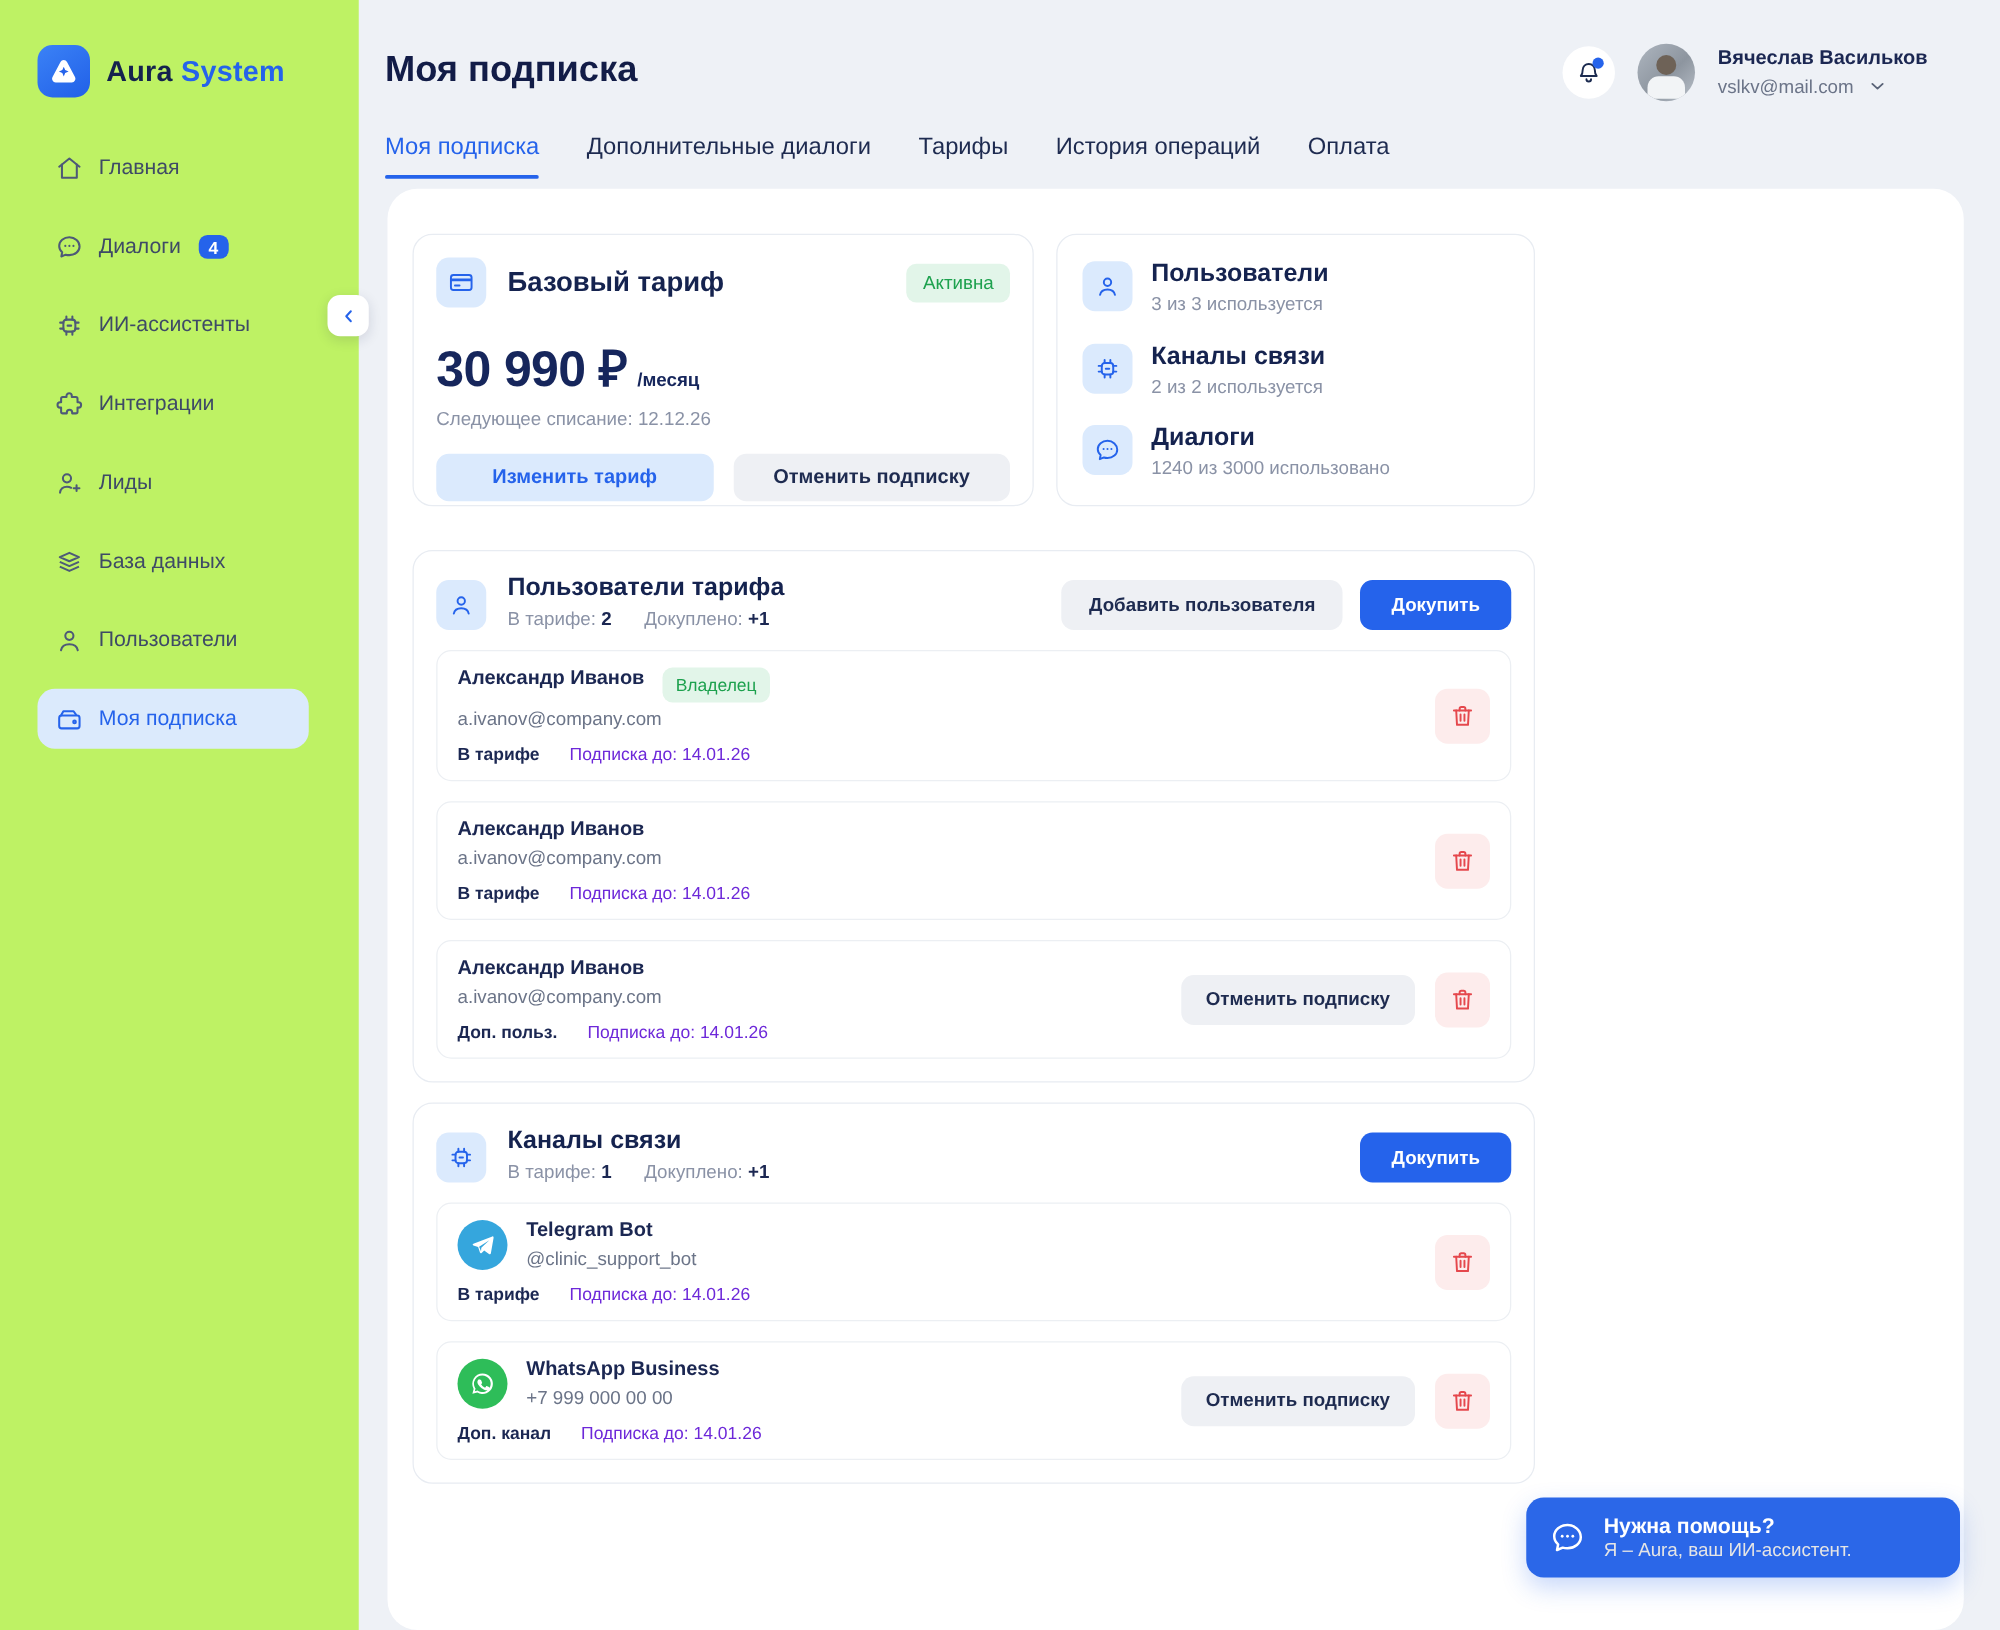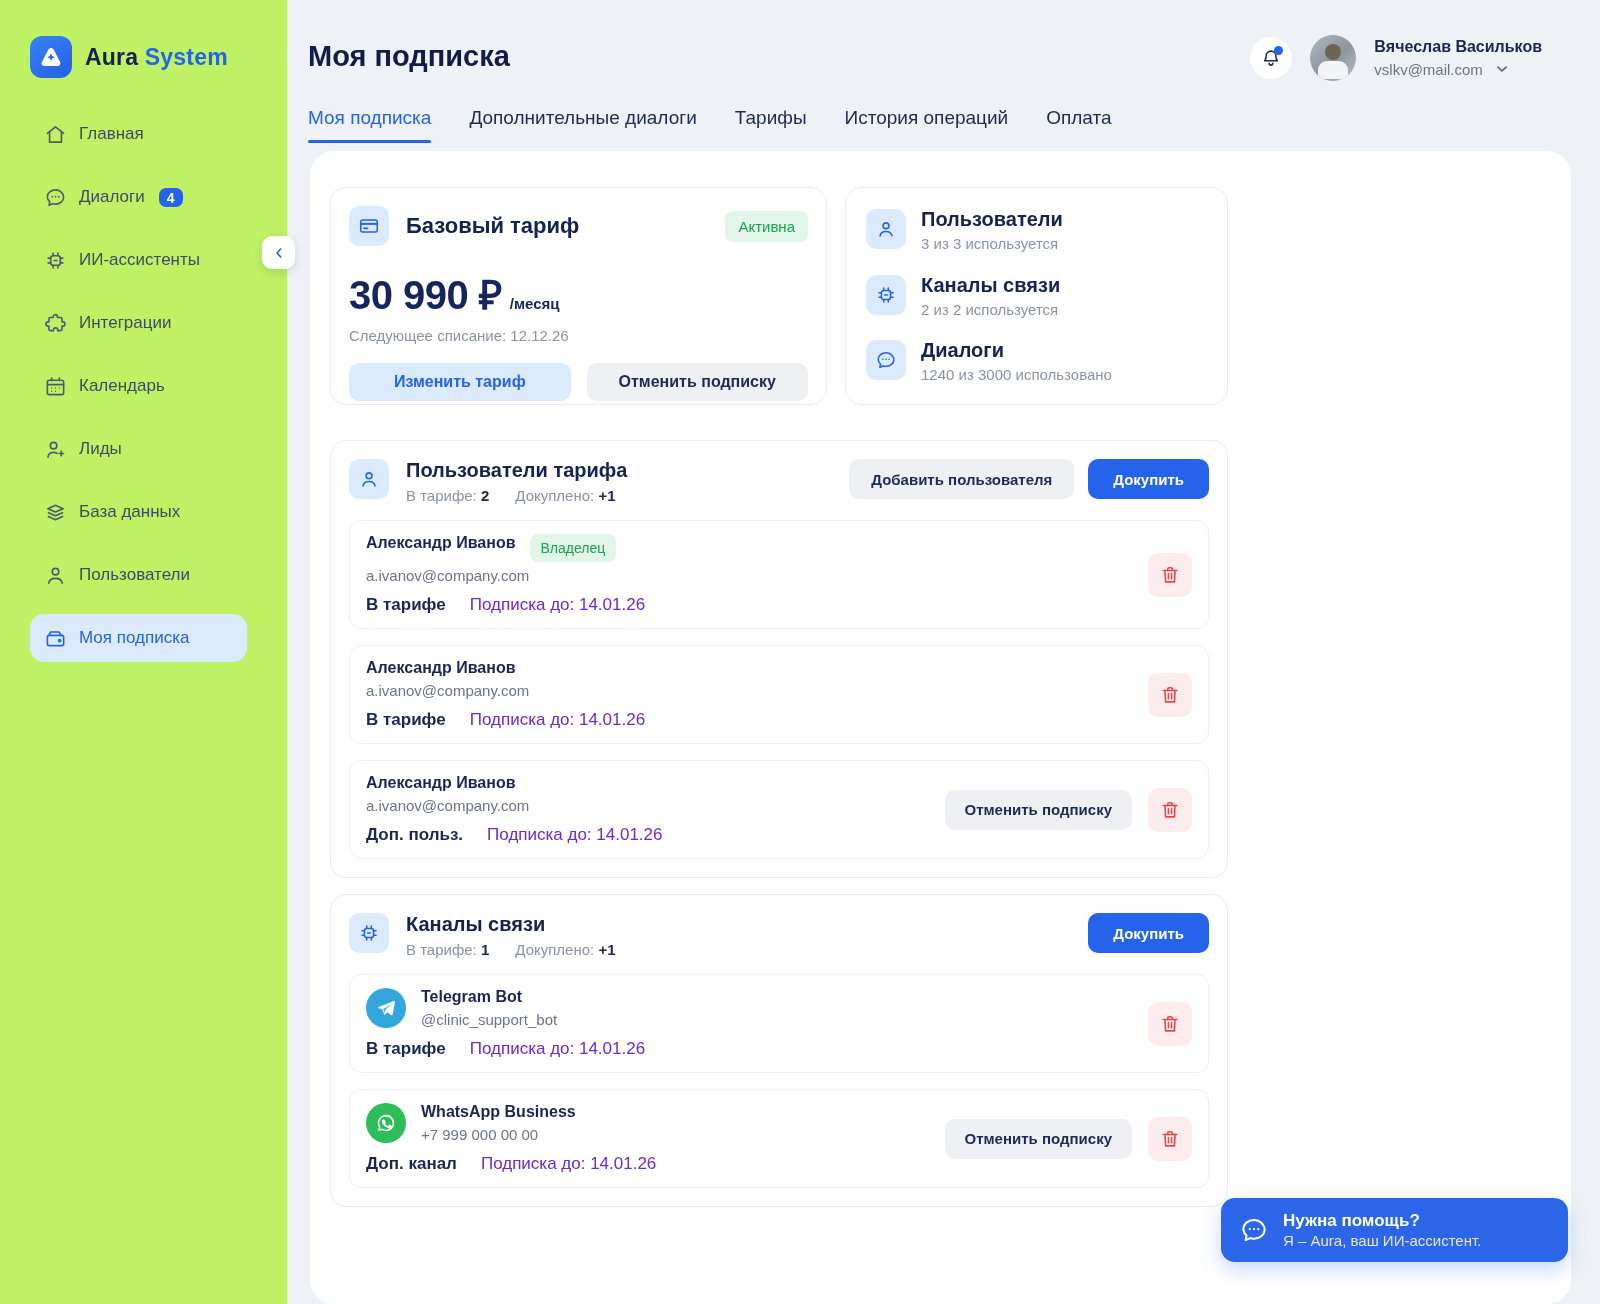--- a/index.html
+++ b/index.html
@@ -67,35 +67,35 @@
   .btn { border:none; border-radius:10px; font-family:inherit; font-size:16px; font-weight:700; cursor:pointer; }
   .btn-soft-blue { flex:1; height:38px; background:#dbeafd; color:#2563eb; }
   .btn-gray { flex:1; height:38px; background:#eef0f4; color:#1e2b50; }
   
   .usage-card { width:383px; height:218px; padding:21px 20px; display:flex; flex-direction:column; justify-content:space-between; }
   .usage-row { display:flex; gap:15px; }
   .usage-title { font-size:20px; font-weight:700; color:#15234f; line-height:1.05; }
   .usage-sub { font-size:15px; color:#8a92a6; margin-top:5px; }
   
   .section-card { width:898px; margin-top:35px; padding:18px 18px 18px 18px; }
-  .section-head { display:flex; align-items:flex-start; }
+  .section-head { display:flex; align-items:flex-end; }
   .section-titles { margin-left:17px; }
   .section-title { font-size:20px; font-weight:700; color:#15234f; }
   .section-sub { font-size:15px; color:#8a92a6; margin-top:5px; display:flex; gap:26px; }
   .section-sub b { color:#1b2752; font-weight:700; }
   .head-actions { margin-left:auto; display:flex; gap:14px; }
   .btn-pill-gray { height:40px; padding:0 22px; background:#eef0f4; color:#1e2b50; font-size:15px; }
   .btn-primary { height:40px; padding:0 25px; background:#2563eb; color:#fff; font-size:15px; }
   .item-row { border:1px solid #eceff3; border-radius:12px; padding:13px 16px; margin-top:16px; display:flex; align-items:center; }
   .item-info { flex:1; }
   .name-line { display:flex; align-items:flex-start; gap:14px; }
   .item-name { font-size:16px; font-weight:700; color:#1b2752; }
   .owner-badge { background:#e2f5e9; color:#1da14e; font-size:14px; padding:6px 11px; border-radius:8px; }
   .item-email { font-size:15px; color:#6b7488; margin-top:5px; }
-  .meta-line { display:flex; gap:24px; margin-top:11px; font-size:17px; }
+  .meta-line { display:flex; gap:24px; margin-top:11px; font-size:14px; }
   .meta-type { font-weight:700; color:#1b2752; }
   .meta-until { color:#6d28d9; }
   .row-actions { display:flex; align-items:center; gap:16px; }
   .btn-cancel-row { height:40px; padding:0 20px; background:#eef0f4; color:#1e2b50; font-size:15px; }
   .trash-btn { width:44px; height:44px; border:none; border-radius:10px; background:#fdecec; color:#e5484d; display:grid; place-items:center; cursor:pointer; }
   .trash-btn svg { width:22px; height:22px; }
   .channel-icon { width:40px; height:40px; border-radius:50%; display:grid; place-items:center; flex-shrink:0; margin-right:15px; }
   .channel-icon svg { width:24px; height:24px; }
   .tg { background:#35a6dd; }
   .wa { background:#2ebd59; }
@@ -145,33 +145,20 @@
           <path d="M10.5 12h3"></path>
           <path d="M9.5 4.3v2.7M14.5 4.3v2.7M9.5 17v2.7M14.5 17v2.7M4.3 9.5H7M4.3 14.5H7M17 9.5h2.7M17 14.5h2.7"></path>
         </svg>
       <span>ИИ-ассистенты</span>
     </div>
     <div class="nav-item">
       <svg viewBox="0 0 24 24" fill="none" stroke="currentColor" stroke-width="1.7" stroke-linejoin="round">
           <path d="M9.6 4.9c0-1.2 1-2.1 2.2-2.1s2.2.9 2.2 2.1v.9h3.4c.8 0 1.4.6 1.4 1.4v3.1h.9c1.2 0 2.1 1 2.1 2.2s-.9 2.2-2.1 2.2h-.9v3.4c0 .8-.6 1.4-1.4 1.4h-3.1v-.9c0-1.2-1-2.1-2.2-2.1s-2.2.9-2.2 2.1v.9H6.5c-.8 0-1.4-.6-1.4-1.4v-3.4h-.9c-1.2 0-2.1-1-2.1-2.2s.9-2.2 2.1-2.2h.9V7.2c0-.8.6-1.4 1.4-1.4h3.1z"></path>
         </svg>
       <span>Интеграции</span>
-    </div>
-    <div class="nav-item">
-      <svg viewBox="0 0 24 24" fill="none" stroke="currentColor" stroke-width="1.7" stroke-linecap="round" stroke-linejoin="round">
-          <rect x="3.5" y="5.5" width="17" height="15" rx="2"></rect>
-          <path d="M3.5 10h17"></path>
-          <path d="M8 3.2V6M16 3.2V6"></path>
-          <circle cx="8" cy="13.5" r="0.7" fill="currentColor" stroke="none"></circle>
-          <circle cx="12" cy="13.5" r="0.7" fill="currentColor" stroke="none"></circle>
-          <circle cx="16" cy="13.5" r="0.7" fill="currentColor" stroke="none"></circle>
-          <circle cx="8" cy="17" r="0.7" fill="currentColor" stroke="none"></circle>
-          <circle cx="12" cy="17" r="0.7" fill="currentColor" stroke="none"></circle>
-        </svg>
-      <span>Календарь</span>
     </div>
     <div class="nav-item">
       <svg viewBox="0 0 24 24" fill="none" stroke="currentColor" stroke-width="1.7" stroke-linecap="round">
           <circle cx="10" cy="8" r="3.4"></circle>
           <path d="M4.2 20c.4-3.2 2.8-5 5.8-5 1.3 0 2.5.3 3.5.9"></path>
           <path d="M18 13.8v4.8M15.6 16.2h4.8"></path>
         </svg>
       <span>Лиды</span>
     </div>
     <div class="nav-item">

